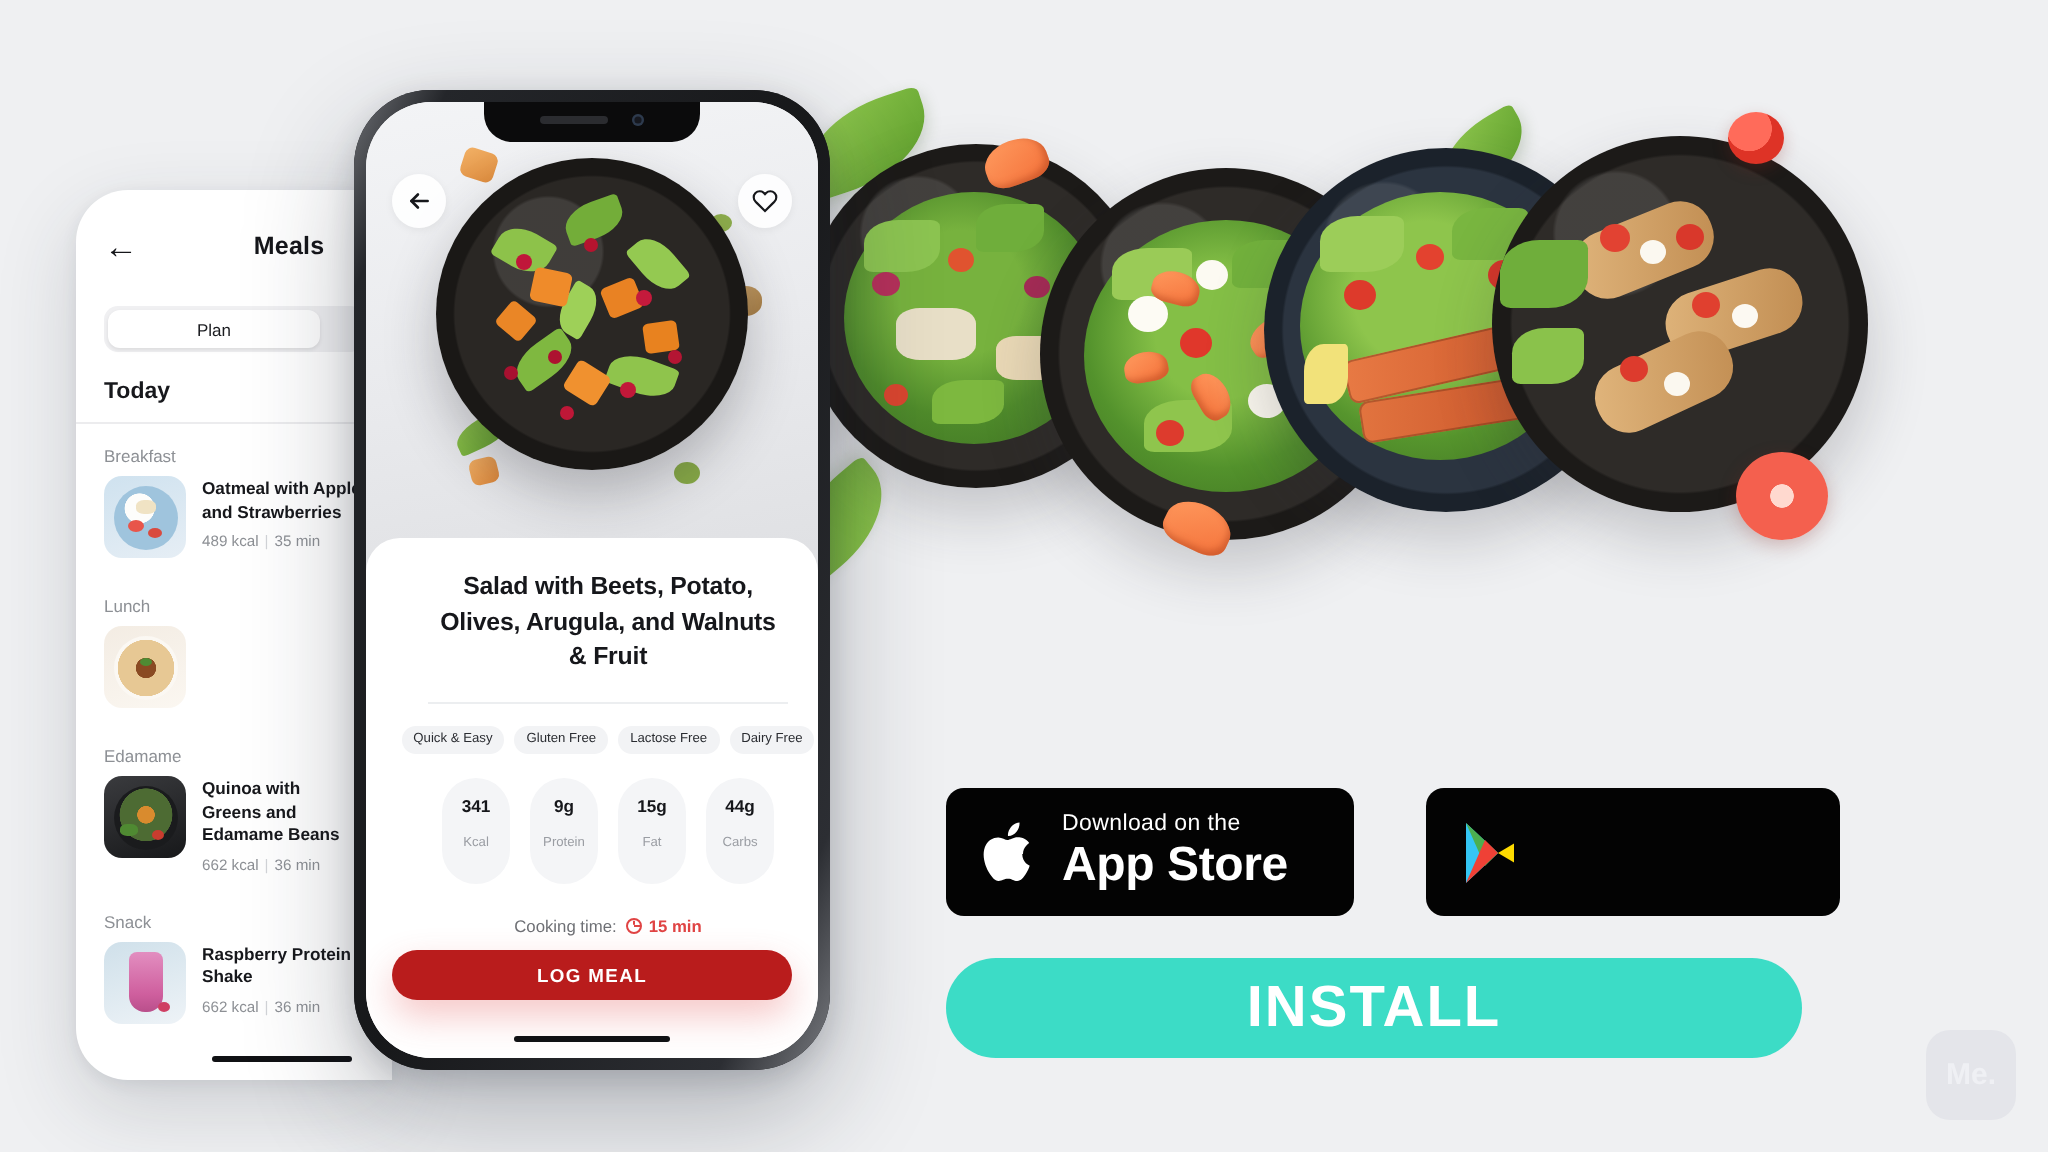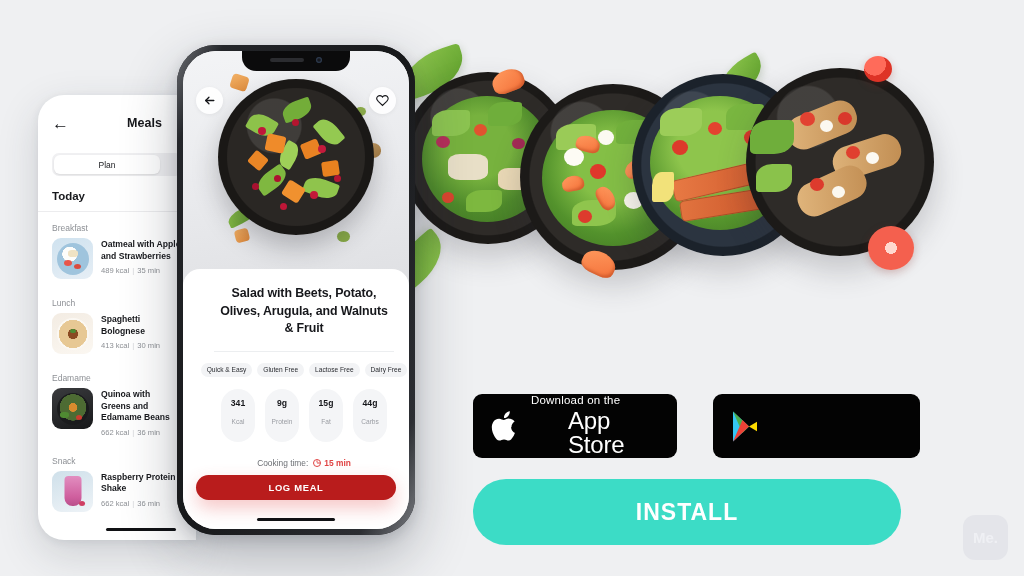--- a/index.html
+++ b/index.html
@@ -304,34 +304,34 @@
   .badge {
     height: 64px; border-radius: 9px; background: #030303;
     display: flex; align-items: center; gap: 11px;
     padding: 0 20px 0 17px;
     color: #fff;
   }
   .badge.apple { width: 204px; }
   .badge.google { width: 207px; }
   .badge-txt { display: flex; flex-direction: column; line-height: 1; }
   .badge-small { font-size: 11.5px; font-weight: 400; letter-spacing: .2px; margin-bottom: 3px; }
-  .badge-big { font-size: 24px; font-weight: 400; letter-spacing: -.2px; margin-left: 37px; }
+  .badge-big { font-size: 24px; font-weight: 700; letter-spacing: -.2px; }
   .badge.google .badge-small { font-size: 11px; letter-spacing: .9px; }
   .badge.google .badge-big { font-size: 23.5px; }
   .apple-logo { width: 30px; height: 36px; position: relative; flex: 0 0 30px; }
   .play-logo { width: 30px; height: 33px; position: relative; flex: 0 0 30px; }
 
   
   #install {
     position: absolute; left: 473px; top: 479px;
-    width: 428px; height: 66px;
+    width: 428px; height: 50px;
     border-radius: 33px;
     background: #3cdcc6;
     color: #fff;
-    font-size: 23px; font-weight: bold; letter-spacing: 1px;
+    font-size: 29px; font-weight: bold; letter-spacing: 1px;
     display: flex; align-items: center; justify-content: center;
     border: none; z-index: 5;
     font-family: "Liberation Sans", sans-serif;
   }
 
   
   #logo {
     position: absolute; right: 16px; bottom: 16px;
     width: 45px; height: 45px; border-radius: 12px;
     background: #e4e5ea;
@@ -374,26 +374,20 @@
           <span>489 kcal</span><span class="sep">|</span><span>35 min</span>
         </div>
       </div>
     </div>
 
     <div class="lp-group-label">Lunch</div>
     <div class="lp-meal">
       <div class="lp-thumb th-spag">
         <div class="plate"></div>
         <div class="bits" style="left:18px;top:16px;width:6px;height:4px;background:#4e8b33;"></div>
-      </div>
-      <div class="lp-meal-txt">
-        <div class="lp-meal-name">Spaghetti Bolognese</div>
-        <div class="lp-meal-sub">
-          <span>413 kcal</span><span class="sep">|</span><span>30 min</span>
-        </div>
       </div>
     </div>
 
     <div class="lp-group-label">Edamame</div>
     <div class="lp-meal">
       <div class="lp-thumb th-quin">
         <div class="plate"></div>
         <div class="bits" style="left:8px;top:24px;width:9px;height:6px;background:#4f8a32;border-radius:40%;"></div>
         <div class="bits" style="left:24px;top:27px;width:6px;height:5px;background:#c93c2f;"></div>
       </div>

